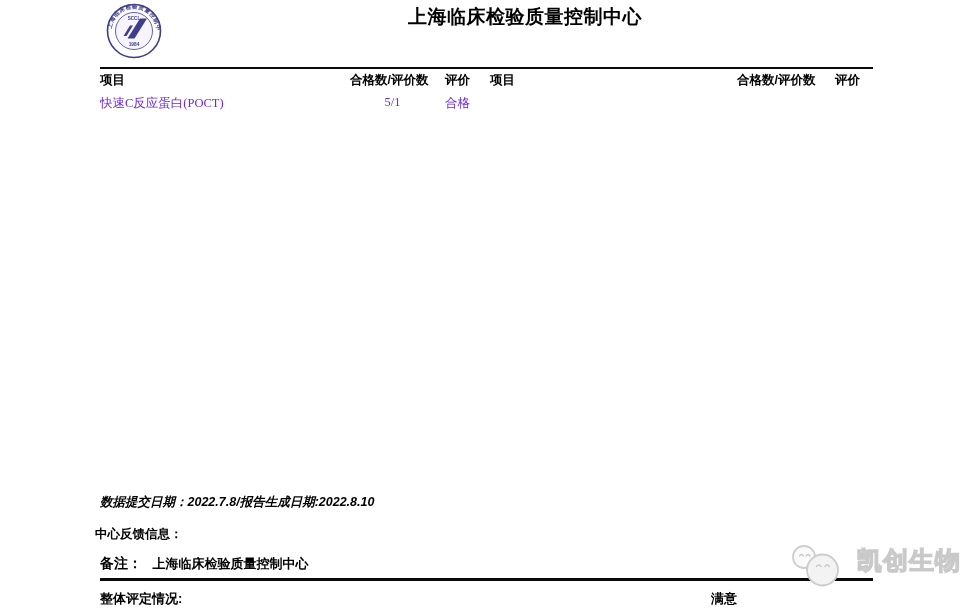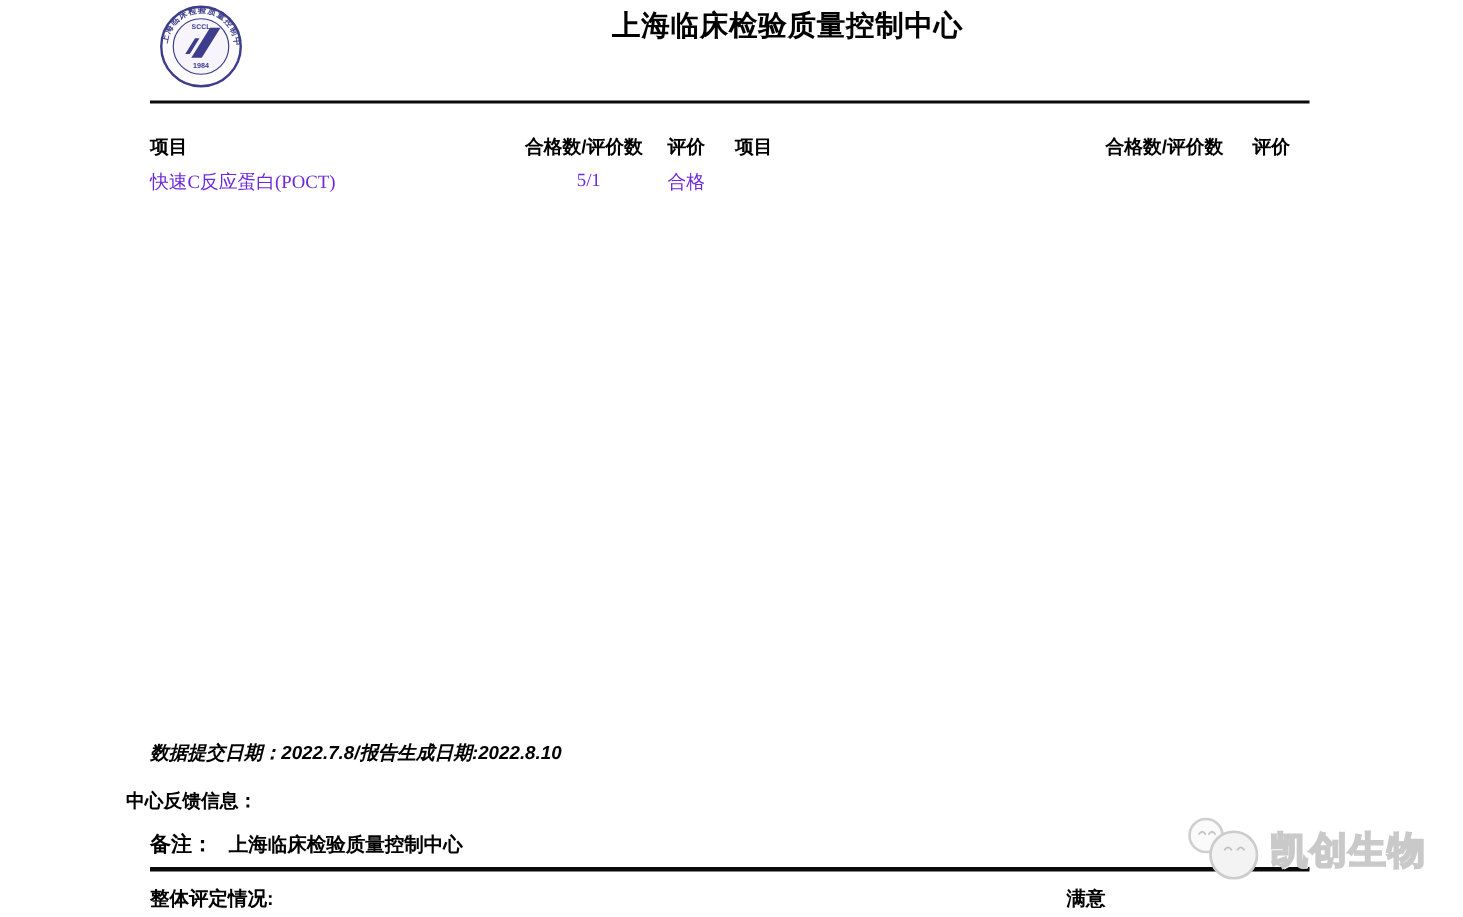--- a/index.html
+++ b/index.html
@@ -33,45 +33,45 @@
     position: absolute; left: 102px; top: 3px;
     width: 64px; height: 56px;
   }
 
   
   .rule { position: absolute; left: 100px; width: 773px; background: #0a0a0a; }
   .rule-top { top: 67px; height: 2px; }
   .rule-bottom { top: 578px; height: 3px; }
 
   
-  .th, .td { position: absolute; white-space: nowrap; margin-top: 18px; }
+  .th, .td { position: absolute; white-space: nowrap; }
   .th { top: 72px; font-size: 12.5px; font-weight: bold; }
   .td { top: 95px; font-size: 12.5px; font-weight: normal;
         font-family: "Liberation Serif", serif; color: #6d28d9; }
   .col-item1  { left: 100px; }
   .col-ratio1 { left: 350px; width: 85px; }
   .col-eval1  { left: 445px; }
   .col-item2  { left: 490px; }
   .col-ratio2 { left: 737px; width: 85px; }
   .col-eval2  { left: 835px; }
   .td.col-ratio1 { text-align: center; }
 
   
   .dates-line    { position: absolute; left: 100px; top: 494px; font-size: 12.5px; font-weight: bold; font-style: italic; }
-  .feedback-line { position: absolute; left: 84px; top: 526px; font-size: 12.5px; font-weight: bold; }
+  .feedback-line { position: absolute; left: 95px; top: 526px; font-size: 12.5px; font-weight: bold; }
   .remark-line   { position: absolute; left: 100px; top: 554px; }
   .remark-label  { font-size: 14px; font-weight: bold; }
   .remark-value  { font-size: 13px; font-weight: bold; margin-left: 6px; }
   .overall-label { position: absolute; left: 100px; top: 590px; font-size: 13px; font-weight: bold; }
   .overall-value { position: absolute; left: 711px; top: 590px; font-size: 13px; font-weight: bold; }
 
   
   .watermark {
     position: absolute; left: 791px; top: 544px;
-    display: flex; align-items: center; gap: 4px;
+    display: flex; align-items: flex-start; gap: 14px;
     z-index: 3;
   }
   .watermark-text {
     font-size: 25px; font-weight: bold;
     color: #f2f2f2;
     -webkit-text-stroke: 1.2px #c9c9c9;
     text-shadow: 1px 1px 0 #ffffff;
     letter-spacing: 1px;
     white-space: nowrap;
   }

